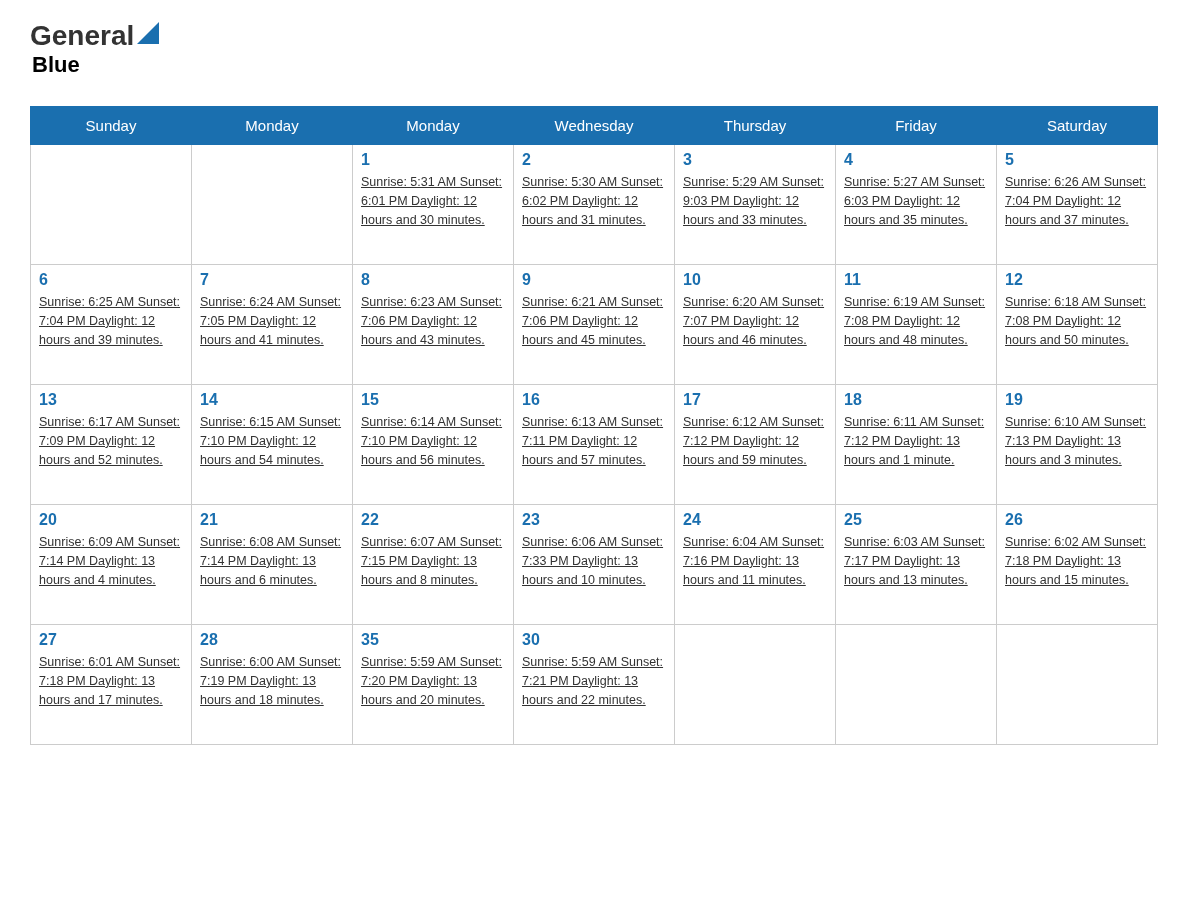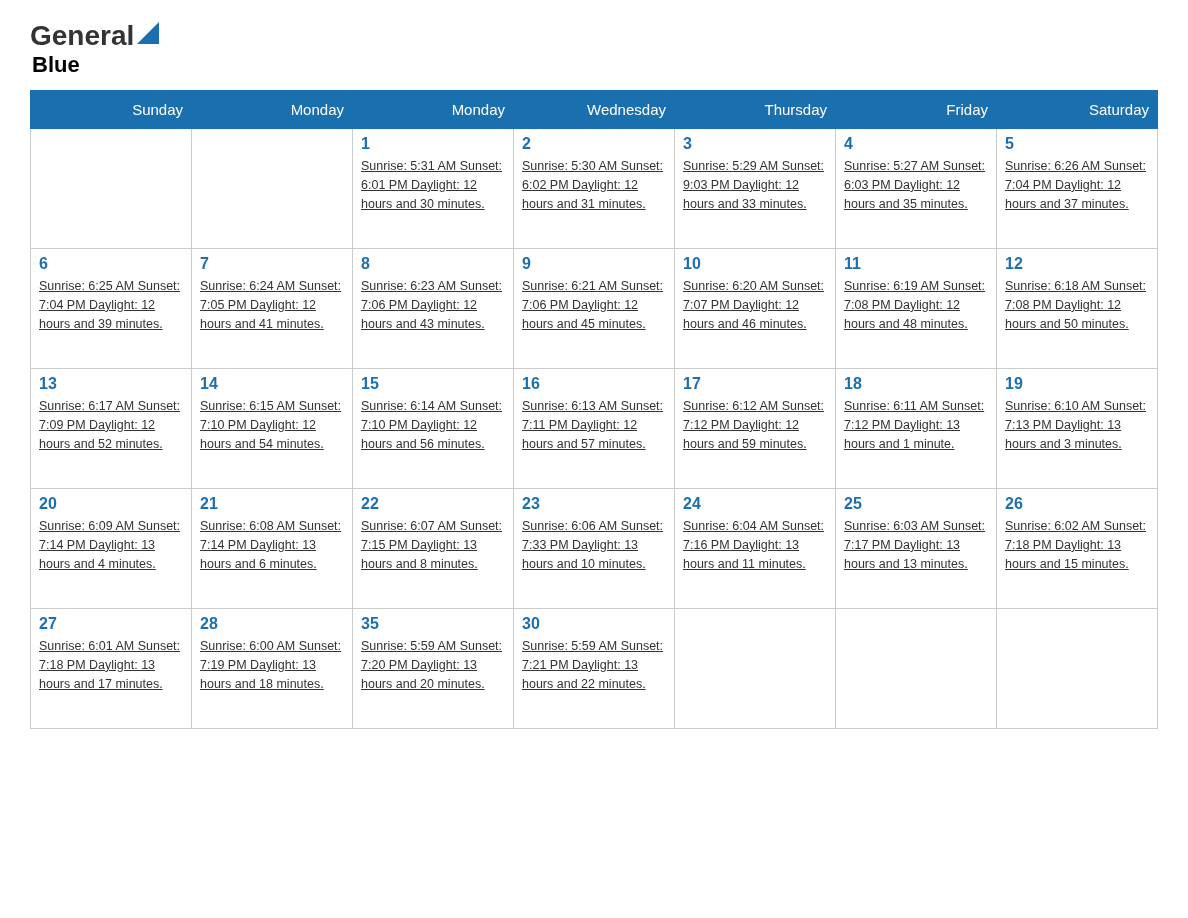--- a/index.html
+++ b/index.html
@@ -7,21 +7,21 @@
       font-family: Arial, sans-serif;
       background: #fff;
       color: #333;
       width: 1188px;
       min-height: 918px;
       padding: 20px 30px;
     }
     .header {
       display: flex;
       align-items: flex-start;
-      margin-bottom: 12px;
+      margin-bottom: 28px;
     }
     .logo {
       display: flex;
       align-items: center;
     }
     .logo-text-general {
       font-size: 28px;
       font-weight: bold;
       color: #333;
     }
@@ -57,21 +57,21 @@
       width: 100%;
       border-collapse: collapse;
       border: 1px solid #ccc;
     }
     .calendar thead th {
       background-color: #1a6faf;
       color: #fff;
       padding: 10px 8px;
       font-size: 15px;
       font-weight: normal;
-      text-align: right;
+      text-align: center;
       border: 1px solid #1a6faf;
     }
     .calendar tbody td {
       width: calc(100% / 7);
       vertical-align: top;
       border: 1px solid #ccc;
       padding: 6px 8px;
       min-height: 110px;
       height: 120px;
     }

